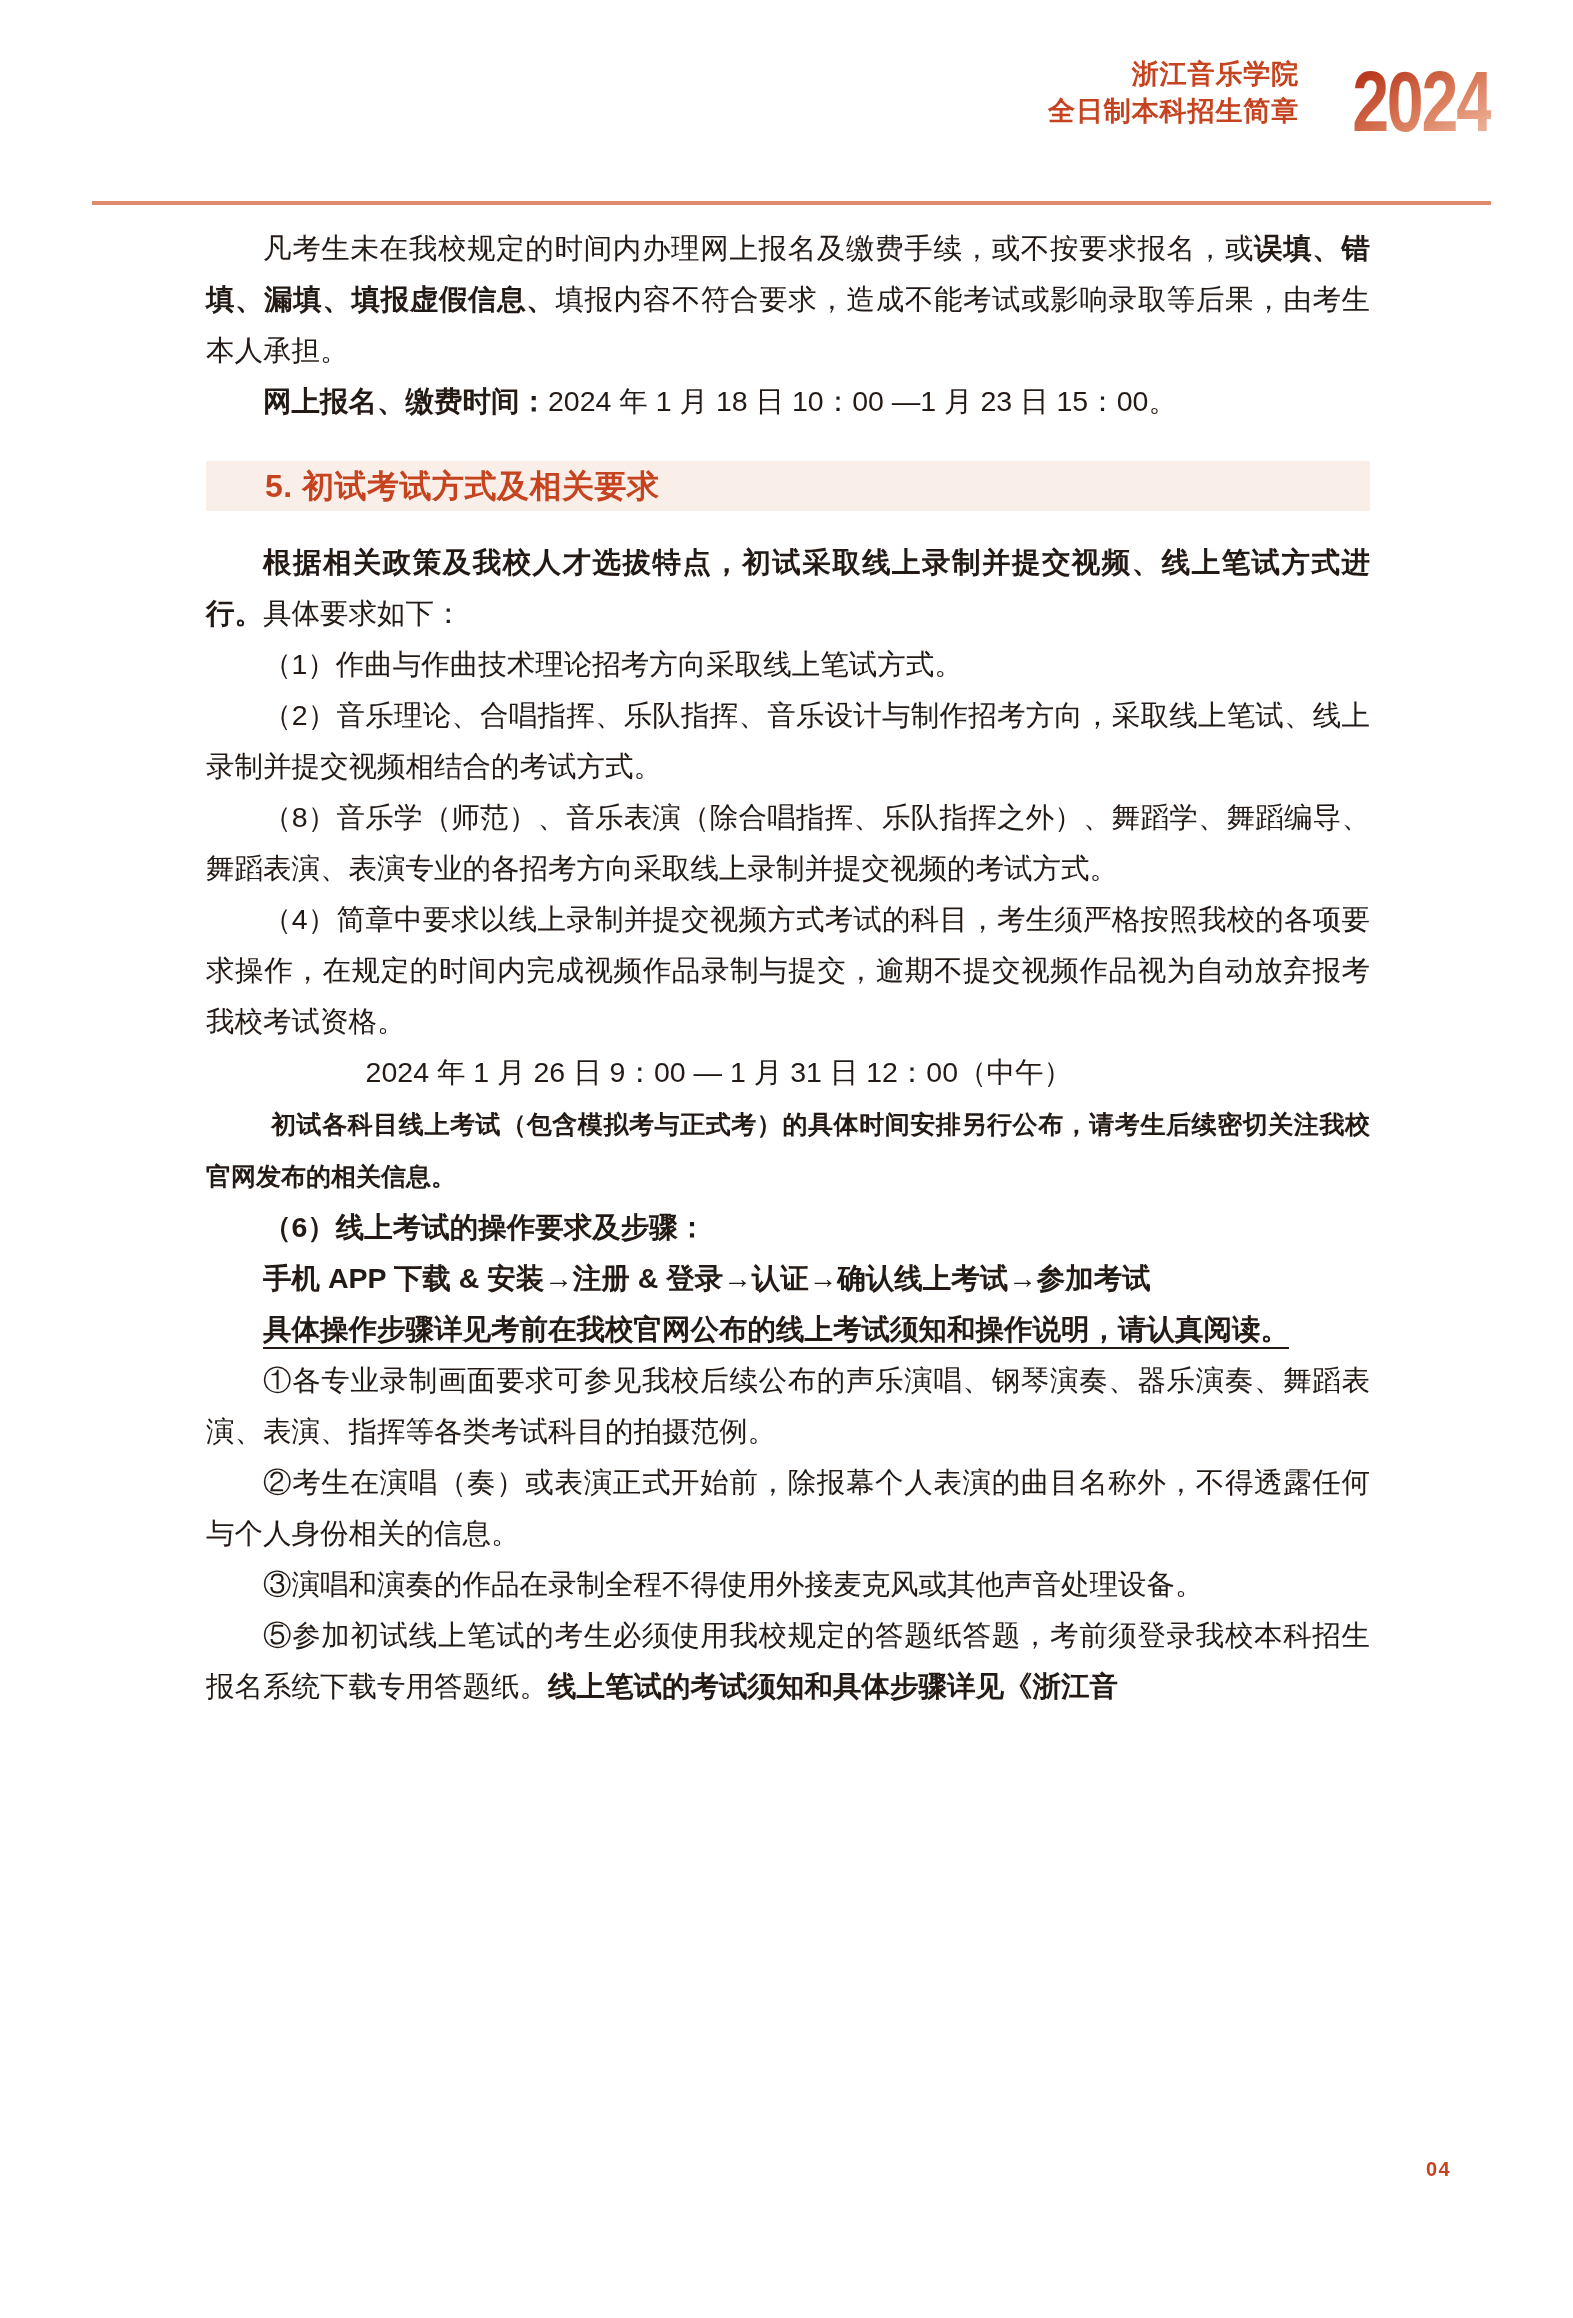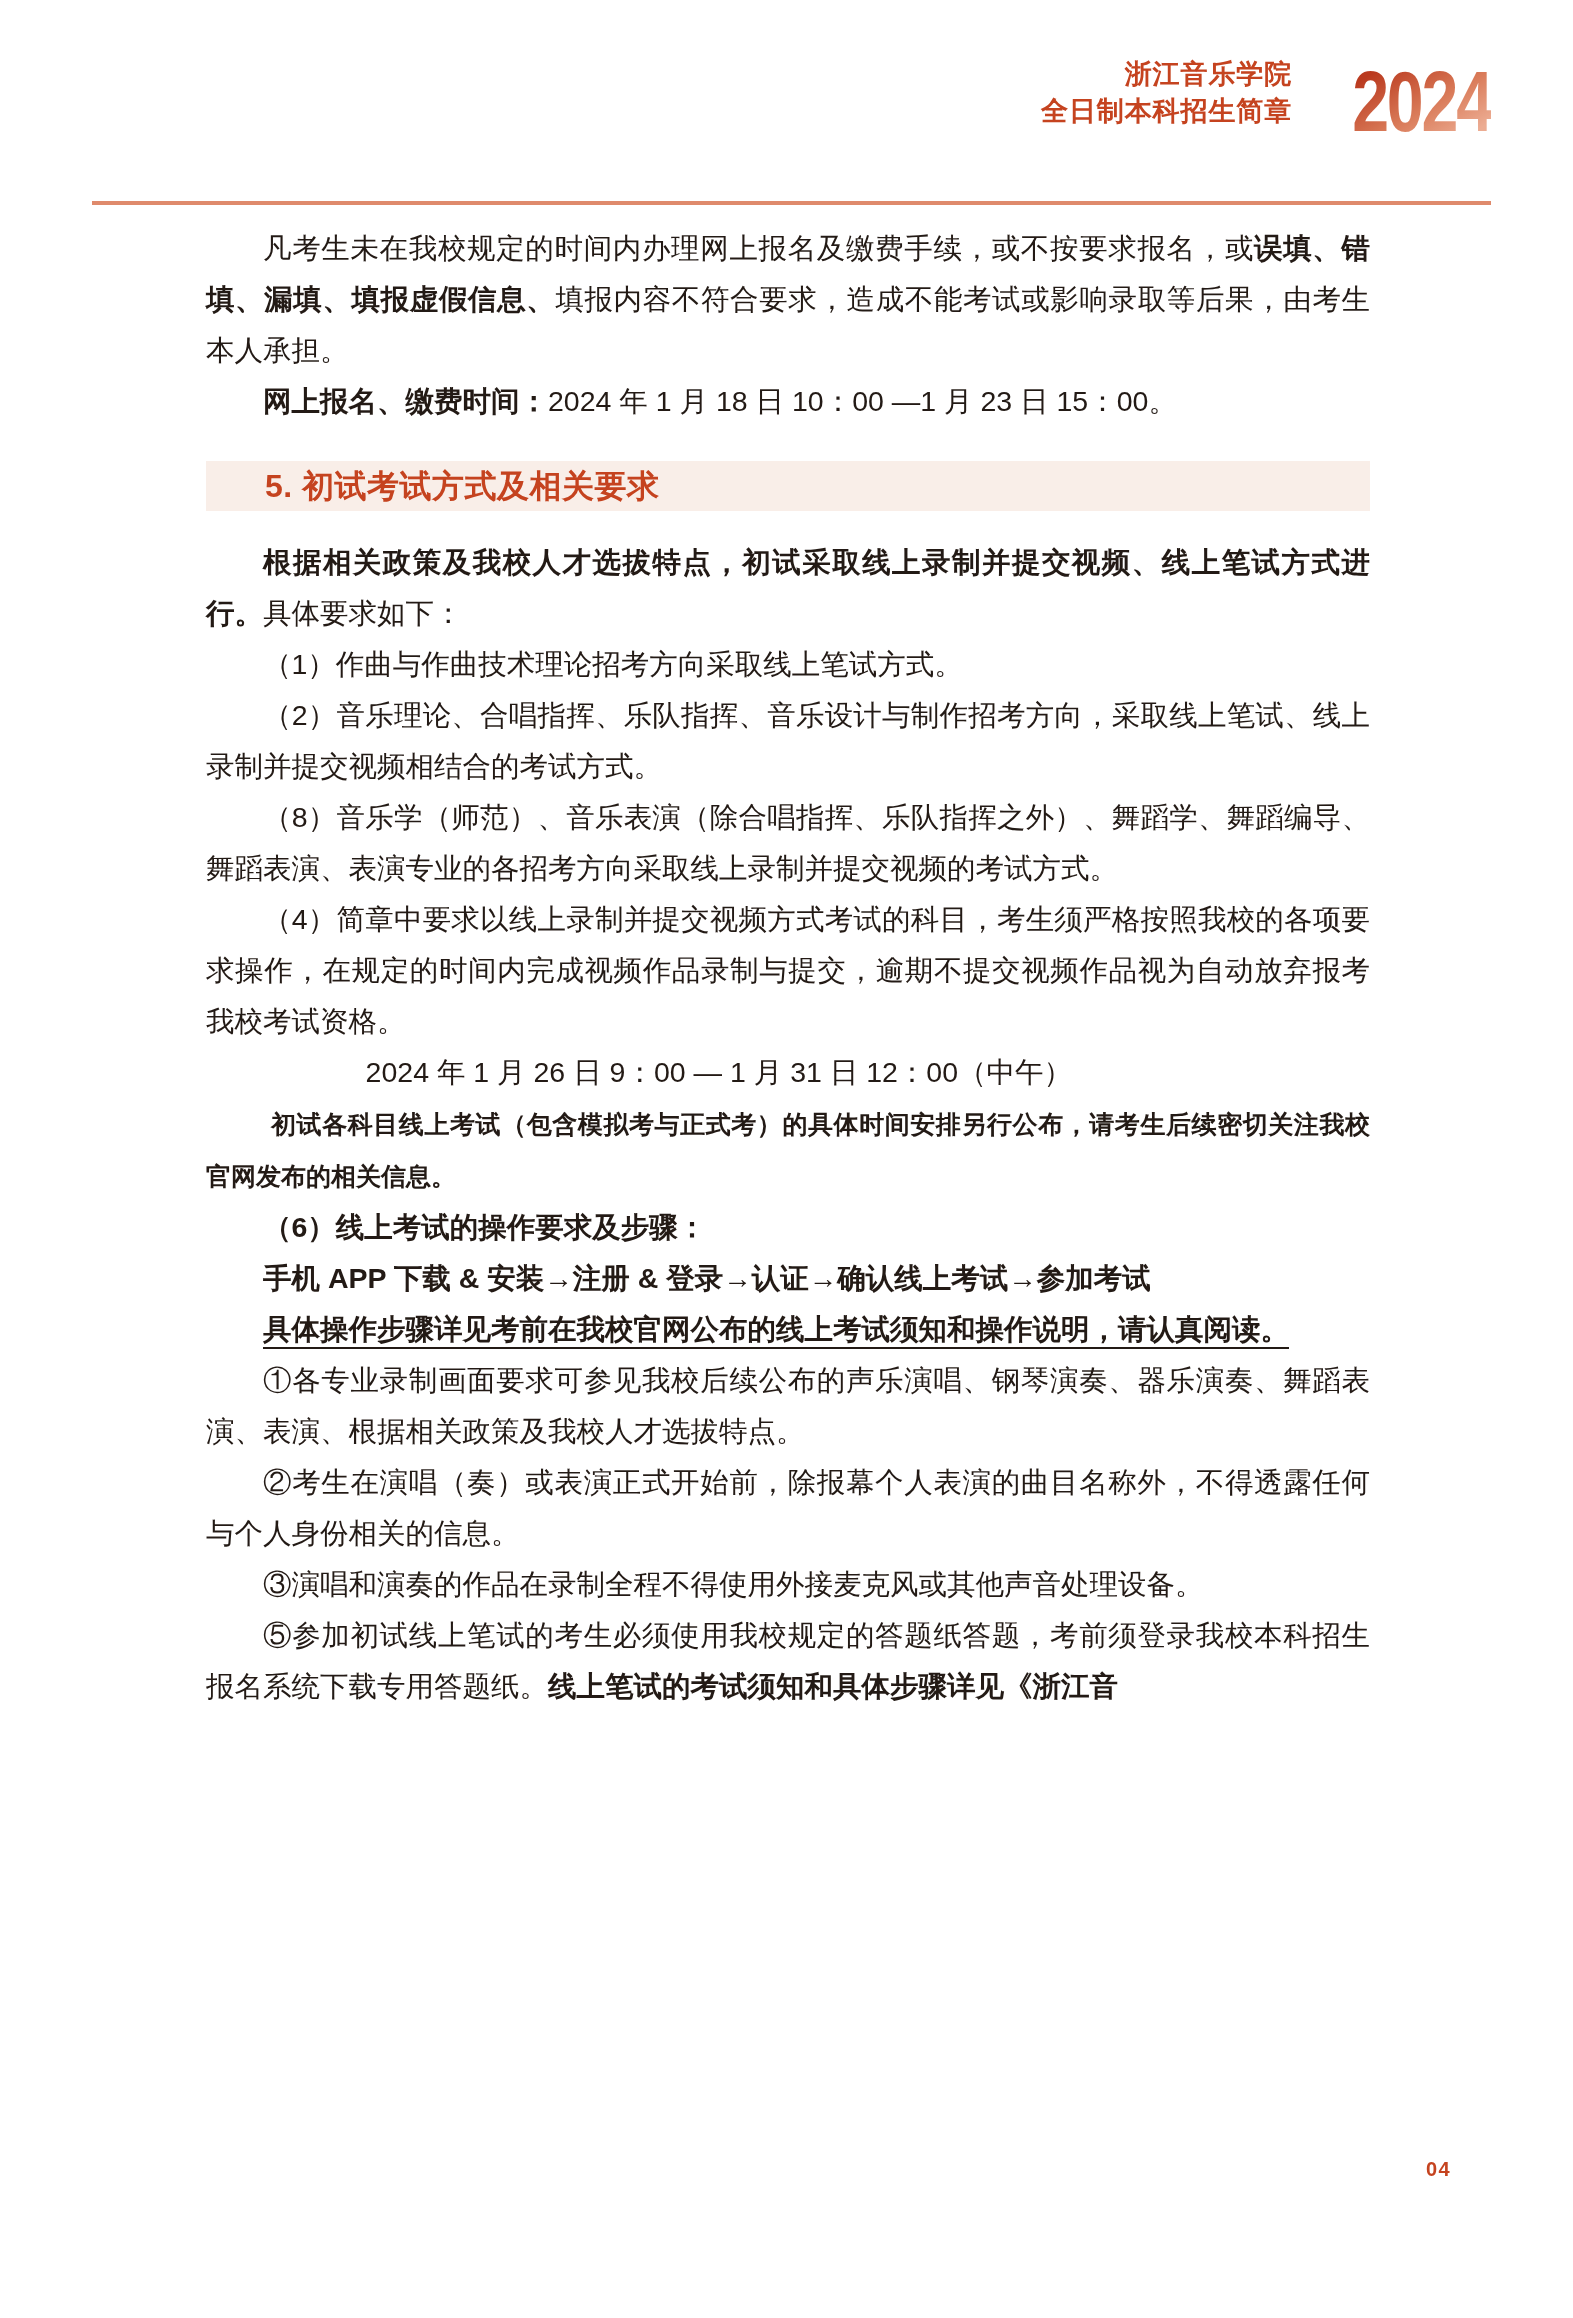--- a/index.html
+++ b/index.html
@@ -12,21 +12,21 @@
   body{
     width:1574px;height:2319px;
     background:#ffffff;
     position:relative;
     font-family:"Liberation Sans", sans-serif;
     color:var(--text);
     overflow:hidden;
   }
   .masthead{
     position:absolute;top:56px;right:83px;
-    display:flex;align-items:flex-end;gap:21px;
+    display:flex;align-items:flex-end;gap:14px;
   }
   .brand{
     text-align:right;
     color:var(--accent);
     font-weight:700;
     font-size:27px;
     line-height:1.38;
     letter-spacing:0.9px;
   }
   .year{
@@ -121,21 +121,21 @@
     <p class="para date-line"><span>2024 年 1 月 26 日 9：00 — 1 月 31 日 12：00（中午）</span></p>
 
     <p class="para note"><span>初试各科目线上考试（包含模拟考与正式考）的具体时间安排另行公布，请考生后续密切关注我校官网发布的相关信息。</span></p>
 
     <p class="para"><span class="b">（6）线上考试的操作要求及步骤：</span></p>
 
     <p class="para"><span class="b">手机 APP 下载 &amp; 安装→注册 &amp; 登录→认证→确认线上考试→参加考试</span></p>
 
     <p class="para"><span class="b u">具体操作步骤详见考前在我校官网公布的线上考试须知和操作说明，请认真阅读。</span></p>
 
-    <p class="para"><span>①各专业录制画面要求可参见我校后续公布的声乐演唱、钢琴演奏、器乐演奏、舞蹈表演、表演、根据相关政策及我校人才选拔特点。</span></p>
+    <p class="para"><span>①各专业录制画面要求可参见我校后续公布的声乐演唱、钢琴演奏、器乐演奏、舞蹈表演、表演、指挥等各类考试科目的拍摄范例。</span></p>
 
     <p class="para"><span>②考生在演唱（奏）或表演正式开始前，除报幕个人表演的曲目名称外，不得透露任何与个人身份相关的信息。</span></p>
 
     <p class="para"><span>③演唱和演奏的作品在录制全程不得使用外接麦克风或其他声音处理设备。</span></p>
 
 
     <p class="para"><span>⑤参加初试线上笔试的考生必须使用我校规定的答题纸答题，考前须登录我校本科招生报名系统下载专用答题纸。</span><span class="b">线上笔试的考试须知和具体步骤详见《浙江音</span></p>
 
   </main>
 

